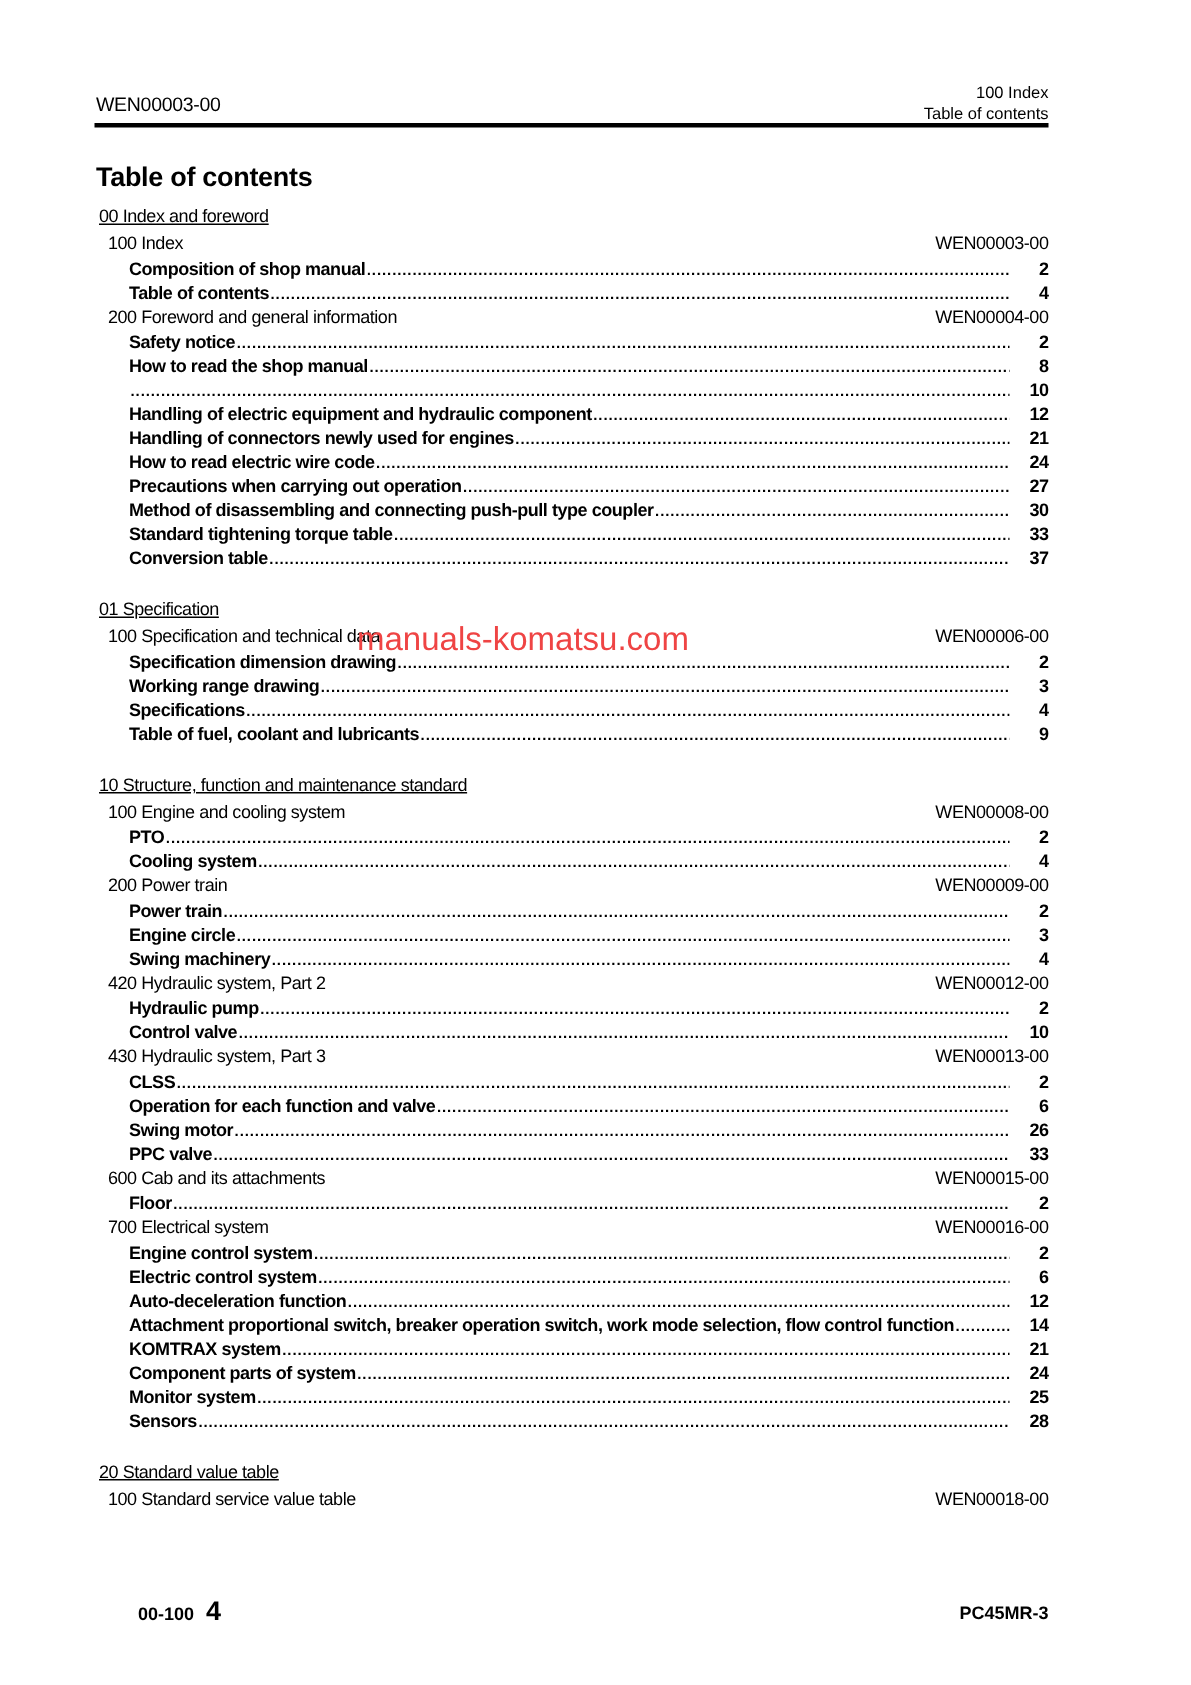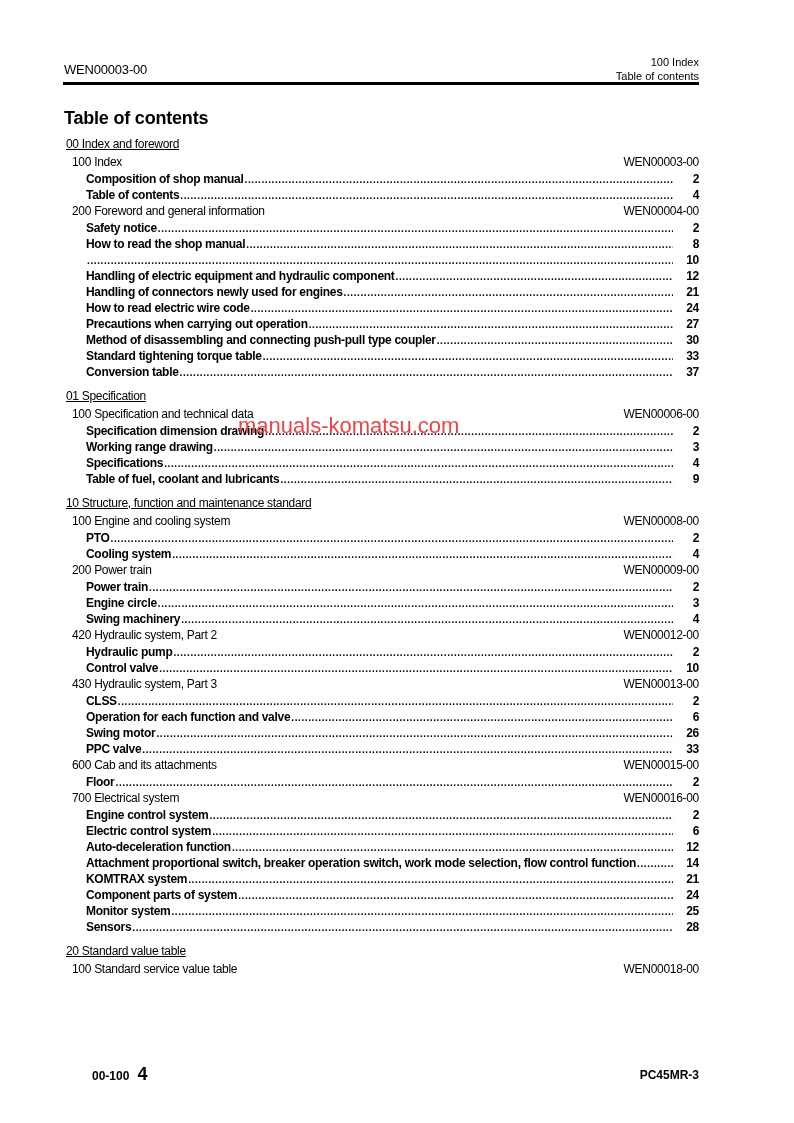--- a/index.html
+++ b/index.html
@@ -5,21 +5,21 @@
   html, body { margin: 0; padding: 0; background: #ffffff; }
   body { width: 794px; height: 1123px; position: relative; overflow: hidden;
          font-family: "Liberation Sans", "DejaVu Sans", sans-serif; color: #000; }
   .header-left { position: absolute; left: 64px; top: 62px; font-size: 13px; letter-spacing: -0.2px; }
   .header-right { position: absolute; right: 95px; top: 55px; text-align: right; font-size: 11px; line-height: 14px; }
   .header-rule { position: absolute; left: 63px; width: 636px; top: 82px; height: 3px; background: #000; }
   .page-title { position: absolute; left: 64px; top: 108px; font-size: 18px; font-weight: bold; letter-spacing: -0.2px; }
   .toc { position: absolute; left: 64px; top: 136px; width: 635px; font-size: 12px; letter-spacing: -0.3px; }
   .section { margin: 0; }
   .section-title { height: 16px; line-height: 16px; padding-left: 2px; margin-bottom: 2px; text-decoration: underline; }
-  .section + .section { margin-top: 8px; }
+  .section + .section { margin-top: 18px; }
   .chapter-row { display: flex; justify-content: space-between; height: 17px; line-height: 17px; padding-left: 8px; }
   .entry-row { display: flex; align-items: baseline; height: 16px; line-height: 16px; padding-left: 22px; font-weight: bold; }
   .entry-title { white-space: nowrap; }
   .leader { flex: 1; overflow: hidden; white-space: nowrap; margin: 0 6px 0 1px; color: #000; font-size: 10px; letter-spacing: 0.6px; }
   .leader::after { content: "................................................................................................................................................................................................................................................"; }
   .entry-page { min-width: 20px; text-align: right; }
   .chapter-code { text-align: right; }
   .watermark { position: absolute; left: 238px; top: 413px; font-size: 22px; color: #ef4444; font-family: "Liberation Sans", sans-serif; letter-spacing: 0px; background: transparent; }
   .footer-left { position: absolute; left: 64px; top: 1064px; font-size: 12px; font-weight: bold; margin-left: 28px; }
   .footer-left .pnum { font-size: 18px; font-weight: bold; margin-left: 8px; }

